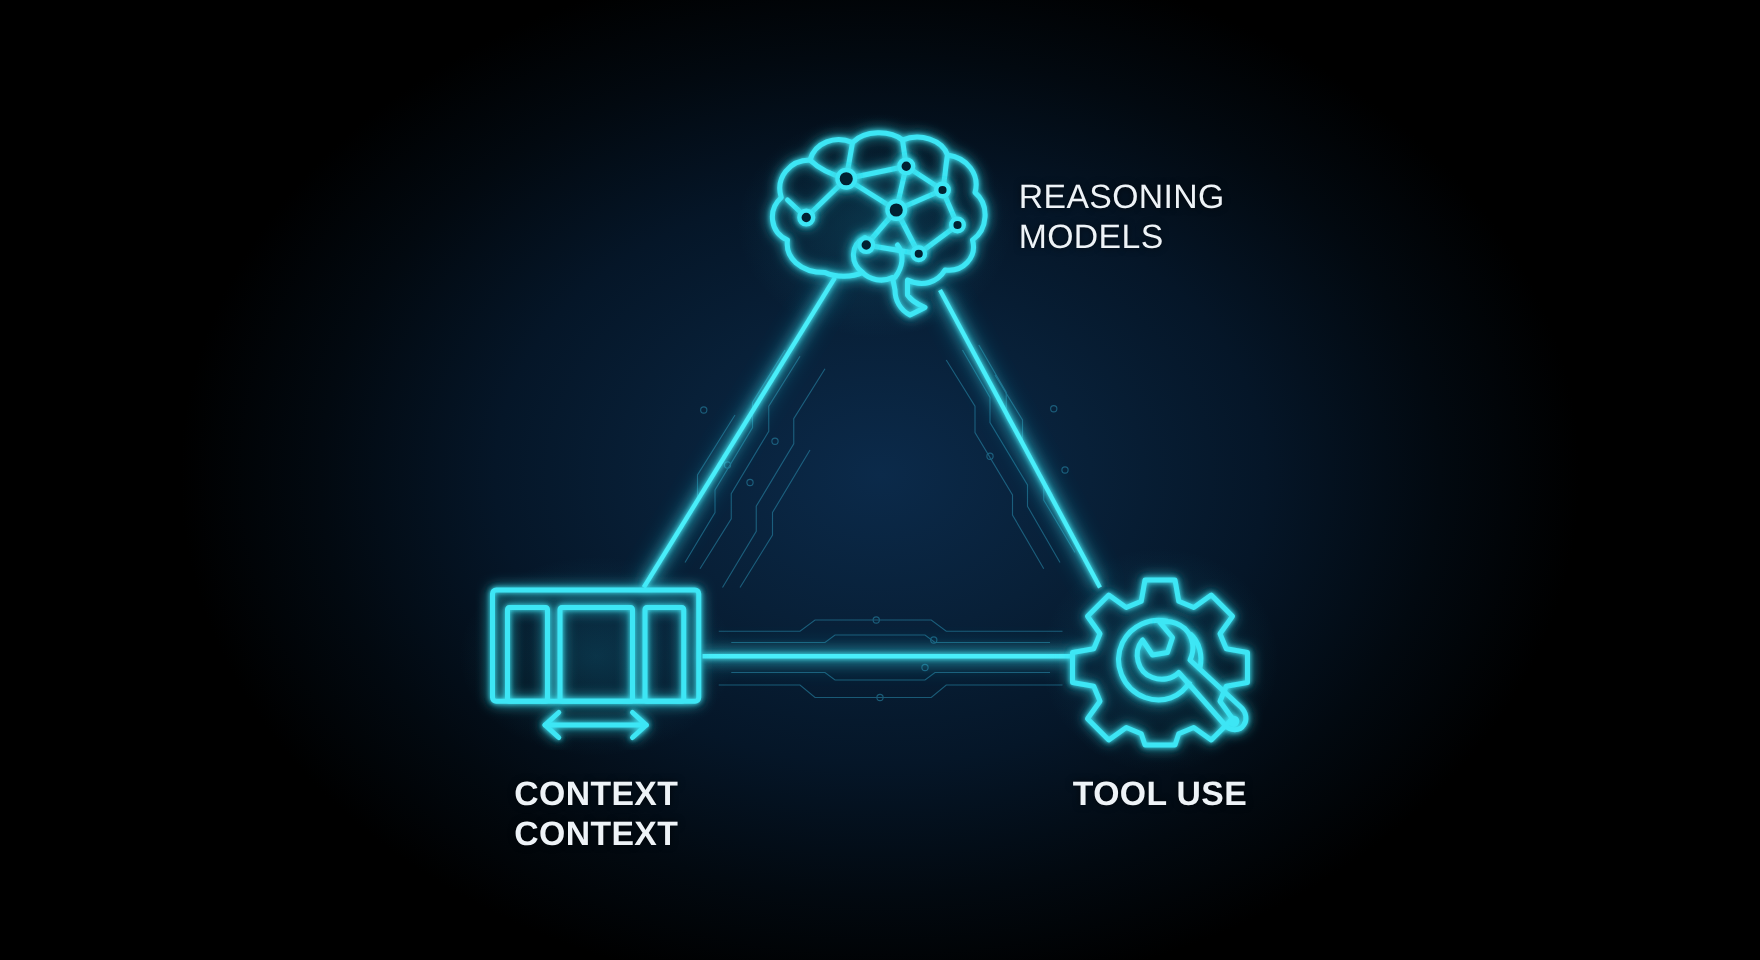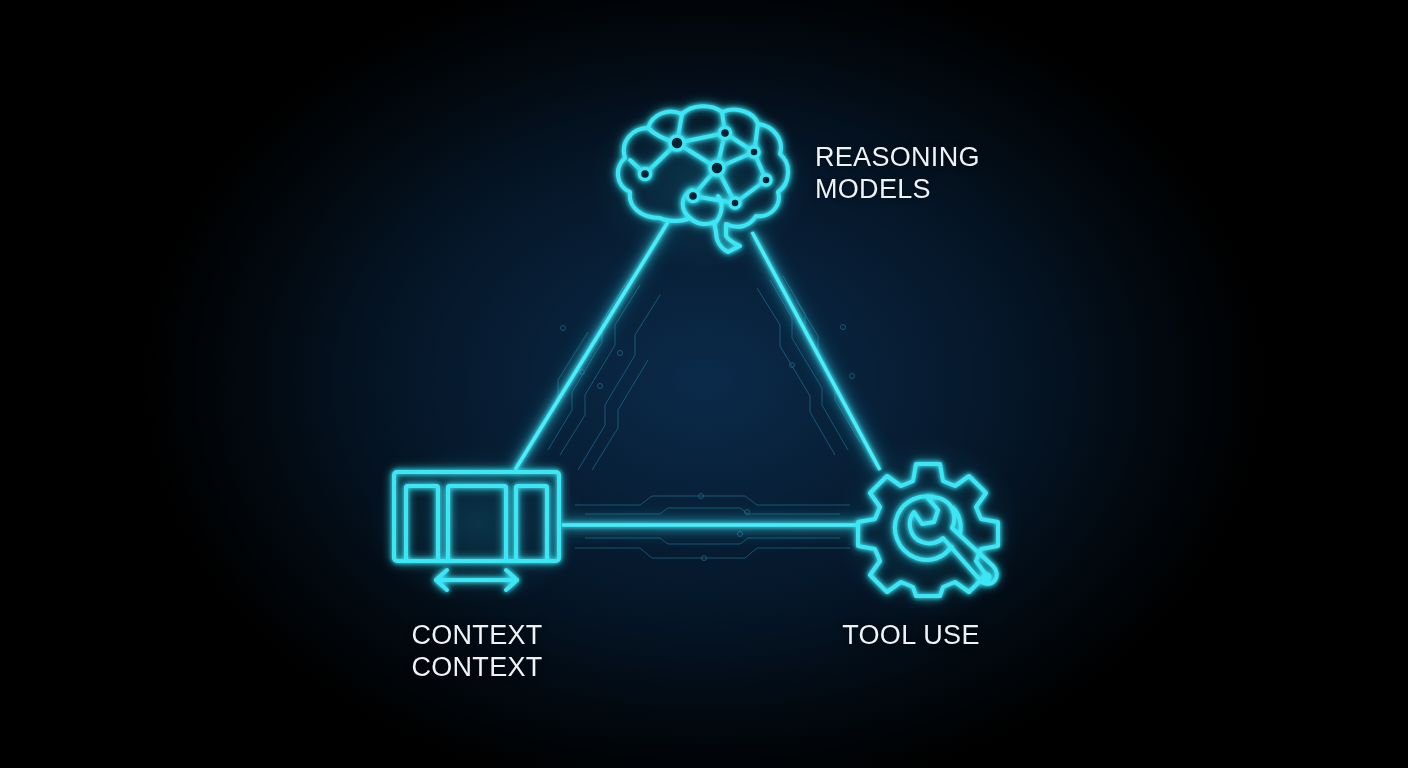--- a/index.html
+++ b/index.html
@@ -5,21 +5,21 @@
   html, body { margin: 0; padding: 0; background: #000; }
   body { width: 1408px; height: 768px; overflow: hidden; position: relative;
          font-family: "Liberation Sans", "DejaVu Sans", sans-serif; }
   .stage { position: absolute; inset: 0;
            background: radial-gradient(ellipse 560px 420px at 704px 380px, #0b2a4a 0%, #082038 30%, #051628 55%, #020910 80%, #000 100%); }
   svg.diagram { position: absolute; left: 0; top: 0; }
   .label { position: absolute; color: #eef3f7; font-size: 27px; line-height: 32px;
            letter-spacing: 0.3px; font-weight: 400; text-shadow: 0 0 6px rgba(0,0,0,0.6); }
   .label span { display: block; white-space: nowrap; }
   .label.left-align { text-align: left; }
-  .label.center { text-align: center; }
+  .label.center { text-align: center; font-weight: bold; }
 </style>
 </head>
 <body>
 
 <div class="stage"></div>
 
 <svg class="diagram" width="1408" height="768" viewBox="0 0 1408 768">
   <defs>
     <filter id="glow" x="-50%" y="-50%" width="200%" height="200%">
       <feGaussianBlur stdDeviation="5" result="b1"></feGaussianBlur>
@@ -148,15 +148,15 @@
 <div class="label left-align" style="left:815px; top:141px;">
   <span>REASONING</span>
   <span>MODELS</span>
 </div>
 
 <div class="label center" style="left:377px; width:200px; top:619px;">
   <span>CONTEXT</span>
   <span>CONTEXT</span>
 </div>
 
-<div class="label center" style="left:761px; width:300px; top:619px;">
+<div class="label center" style="left:778px; width:300px; top:619px;">
   <span>TOOL USE</span>
 </div>
 
 </body></html>

